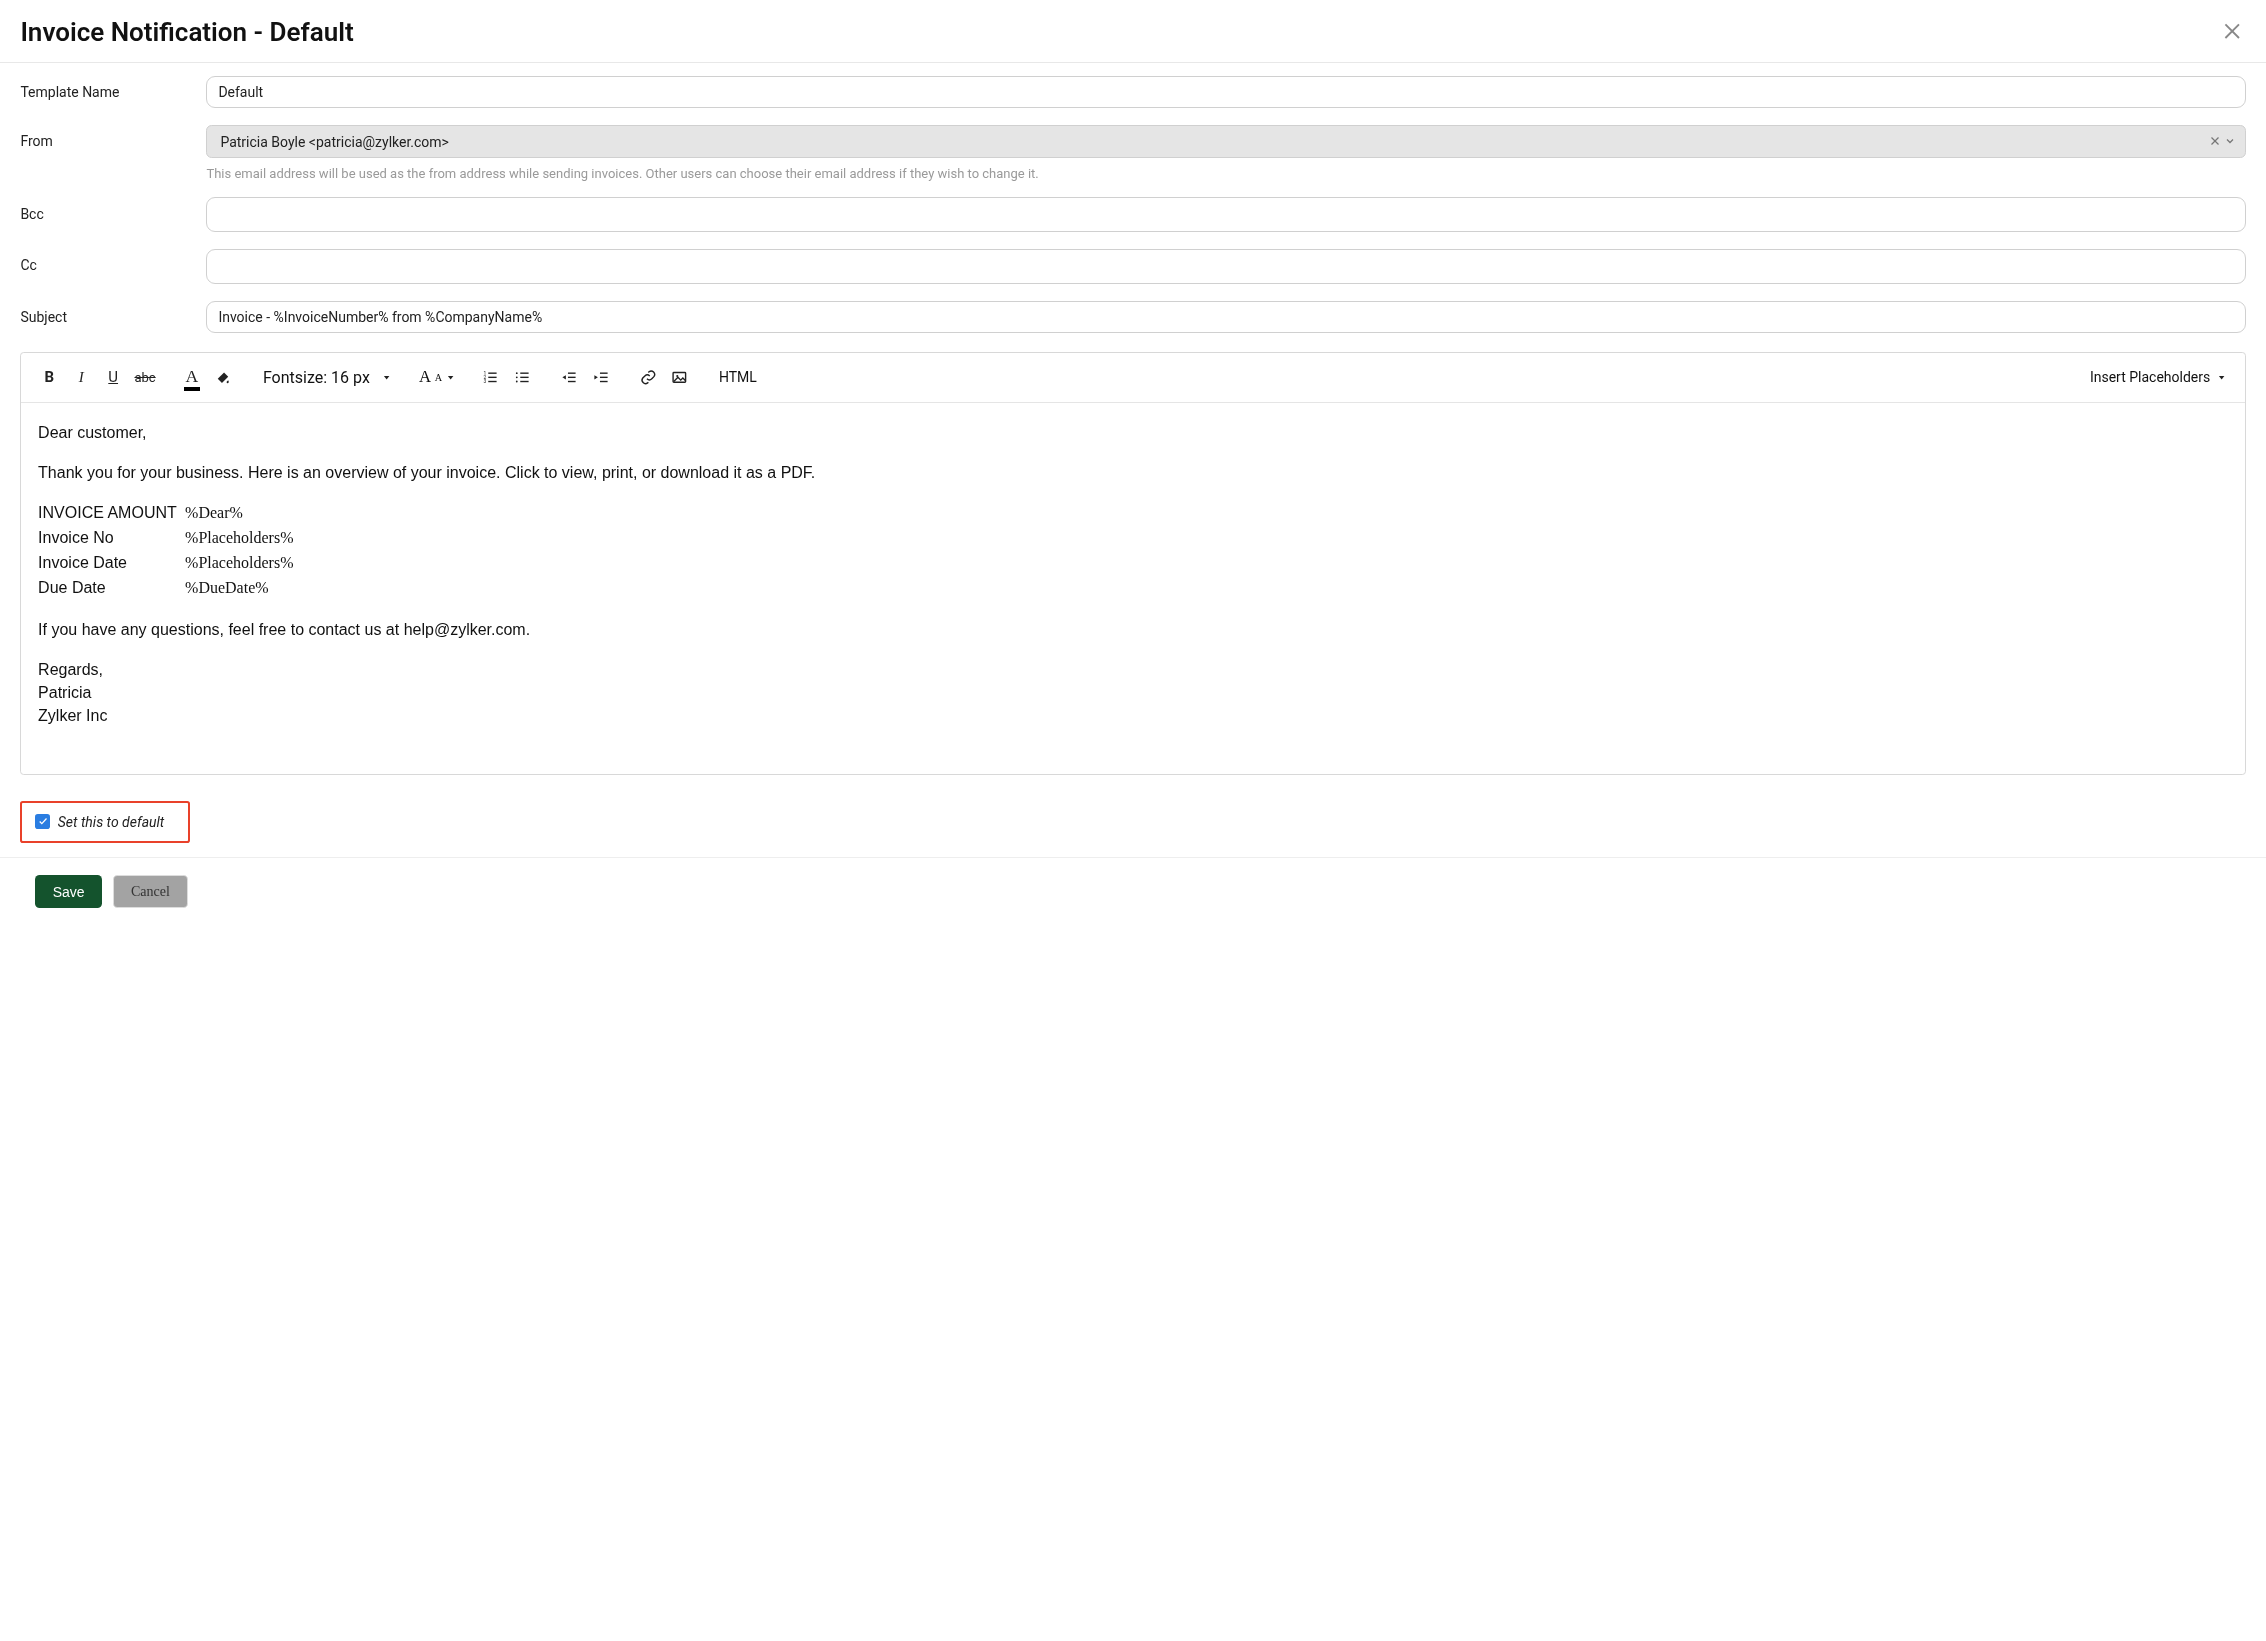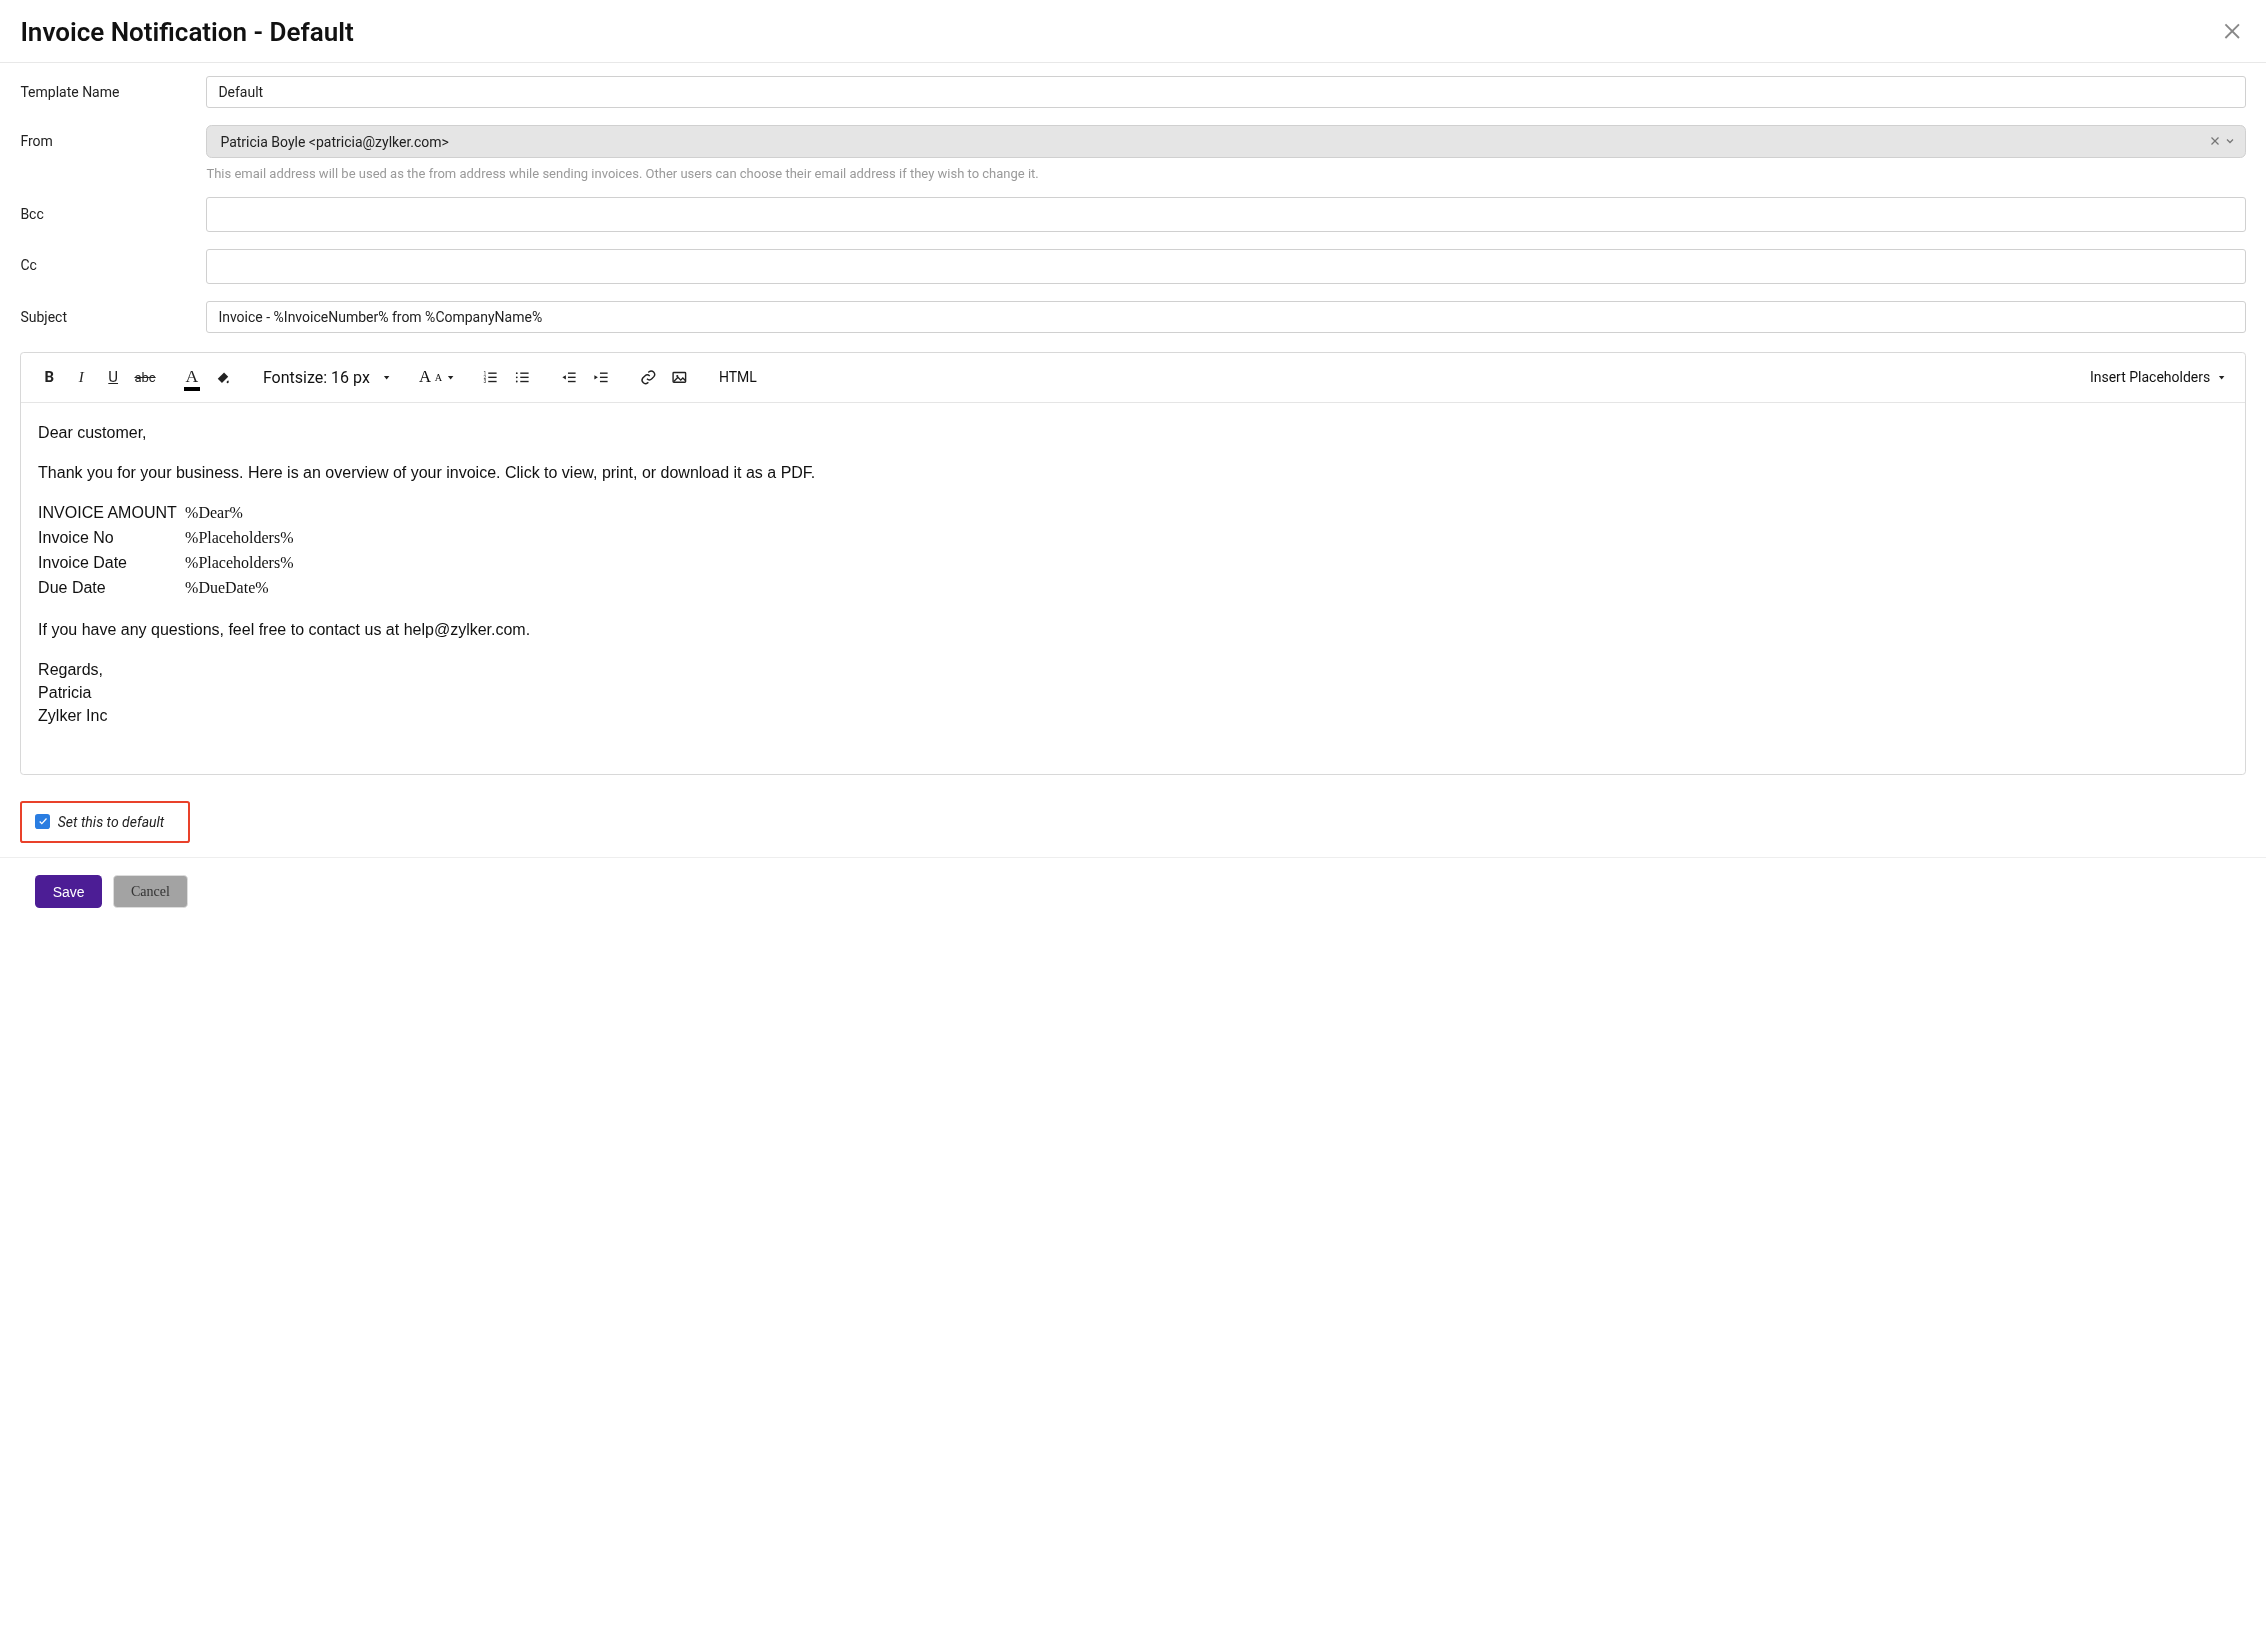--- a/index.html
+++ b/index.html
@@ -46,21 +46,21 @@
     width: 186px;
     flex-shrink: 0;
     padding-top: 8.3px;
     font-size: 14px;
     color: #222;
   }
   .form-field { flex: 1; }
   .text-input, .select-input {
     width: 100%;
     border: 0.9px solid #d0d0d0;
-    border-radius: 3px;
+    border-radius: 9px;
     padding: 7.4px 11px;
     font-size: 14px;
     font-family: inherit;
     background: #fff;
     color: #222;
   }
   .select-wrap { position: relative; }
   .select-display {
     width: 100%;
     border: 0.9px solid #d0d0d0;
@@ -194,21 +194,21 @@
     gap: 11px;
     padding: 16.7px 26px 0 35px;
   }
   .btn {
     padding: 7.4px 16.7px;
     border-radius: 4.6px;
     font-size: 14px;
     cursor: pointer;
     border: 0.9px solid transparent;
   }
-  .btn-primary { background: #4c1d95; color: #fff; }
+  .btn-primary { background: #14532d; color: #fff; }
   .btn-secondary { background: #a3a3a3; color: #333; border-color: #ddd; font-family: Liberation Serif, serif; }
   .color-underline {
     display: inline-block;
     font-family: Georgia, serif;
     font-size: 17.6px;
     position: relative;
     padding-bottom: 1.9px;
   }
   .color-underline::after {
     content: "";

